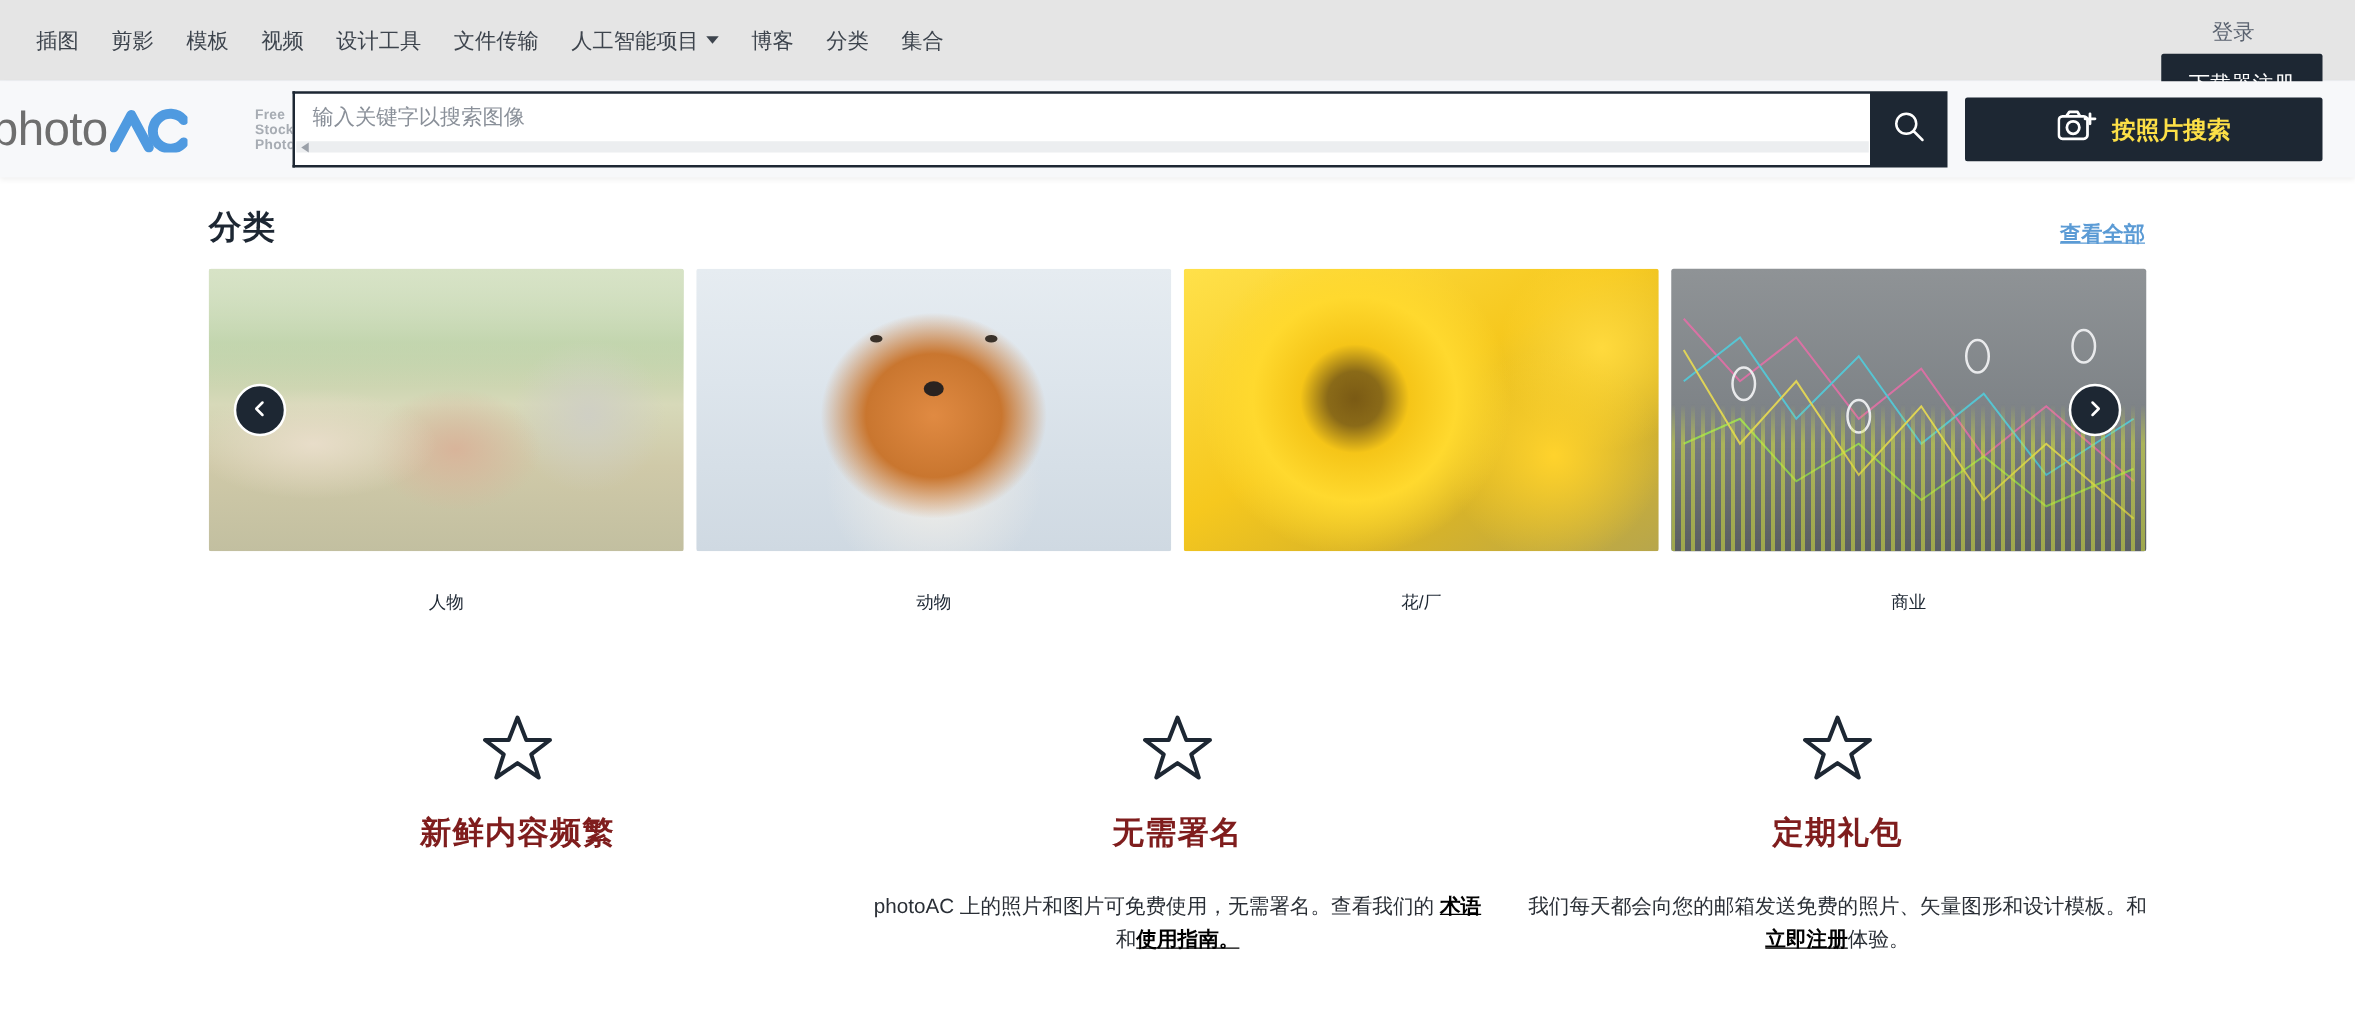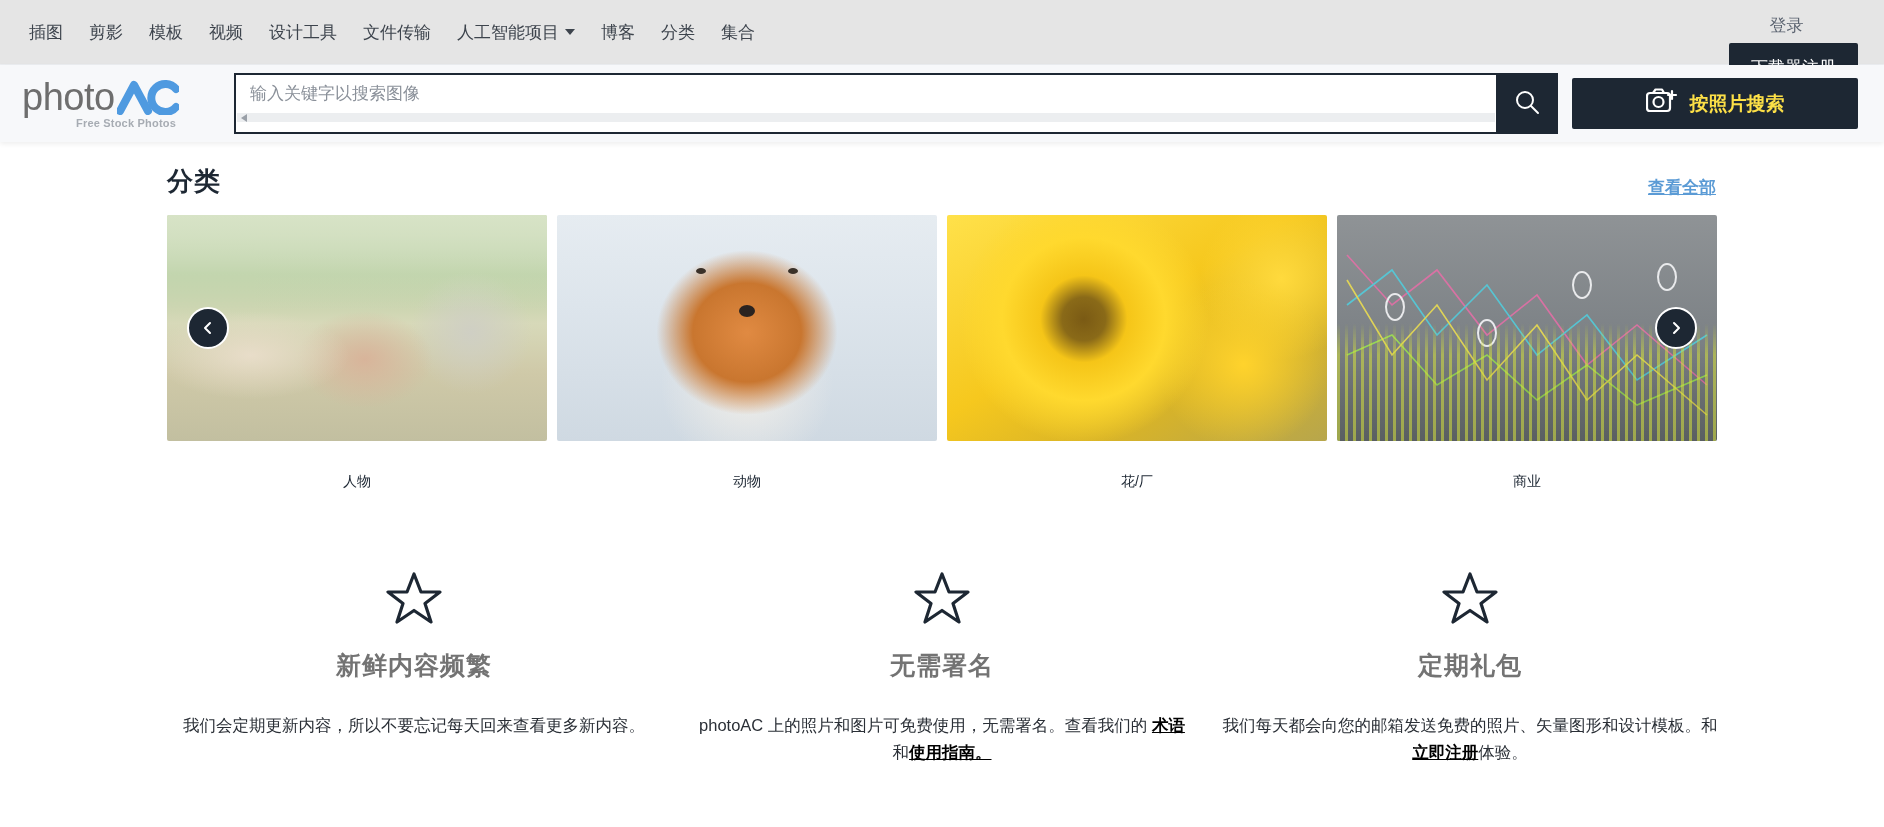--- a/index.html
+++ b/index.html
@@ -72,21 +72,21 @@
     display: flex;
     align-items: center;
     padding: 0 26px 0 18px;
     position: relative;
     box-shadow: 0 2px 5px rgba(0,0,0,0.07);
   }
   .logo-wrap {
     width: 196px;
     flex: 0 0 196px;
     display: flex;
-    flex-direction: column;
+    flex-direction: row;
     align-items: flex-start;
     justify-content: center;
     padding-left: 4px;
   }
   .logo-main {
     display: flex;
     align-items: center;
     font-size: 38px;
     line-height: 1;
     letter-spacing: -0.5px;
@@ -282,21 +282,21 @@
   
   .features {
     display: flex;
     margin: 80px 150px 0 150px;
   }
   .feature { flex: 1 1 0; text-align: center; padding: 0 16px; }
   .feature-star { display: flex; justify-content: center; }
   .feature-title {
     font-size: 25px;
     font-weight: 700;
-    color: #737373;
+    color: #7f1d1d;
     margin-top: 22px;
     letter-spacing: 1px;
   }
   .feature-desc {
     margin-top: 30px;
     font-size: 16.5px;
     line-height: 1.65;
     color: #2a2f36;
   }
   .feature-desc a {
@@ -467,23 +467,20 @@
 
   <div class="features">
 
     <div class="feature f1">
       <div class="feature-star">
         <svg width="56" height="56" viewBox="0 0 56 56">
           <polygon points="28,3 35,21 54,21 39,32.5 45,51 28,39.5 11,51 17,32.5 2,21 21,21" fill="none" stroke="#1d2733" stroke-width="3.2" stroke-linejoin="round"></polygon>
         </svg>
       </div>
       <div class="feature-title">新鲜内容频繁</div>
-      <div class="feature-desc">
-        <span>我们会定期更新内容，所以不要忘记每天回来查看更多新内容。</span>
-      </div>
     </div>
 
     <div class="feature f2">
       <div class="feature-star">
         <svg width="56" height="56" viewBox="0 0 56 56">
           <polygon points="28,3 35,21 54,21 39,32.5 45,51 28,39.5 11,51 17,32.5 2,21 21,21" fill="none" stroke="#1d2733" stroke-width="3.2" stroke-linejoin="round"></polygon>
         </svg>
       </div>
       <div class="feature-title">无需署名</div>
       <div class="feature-desc">

